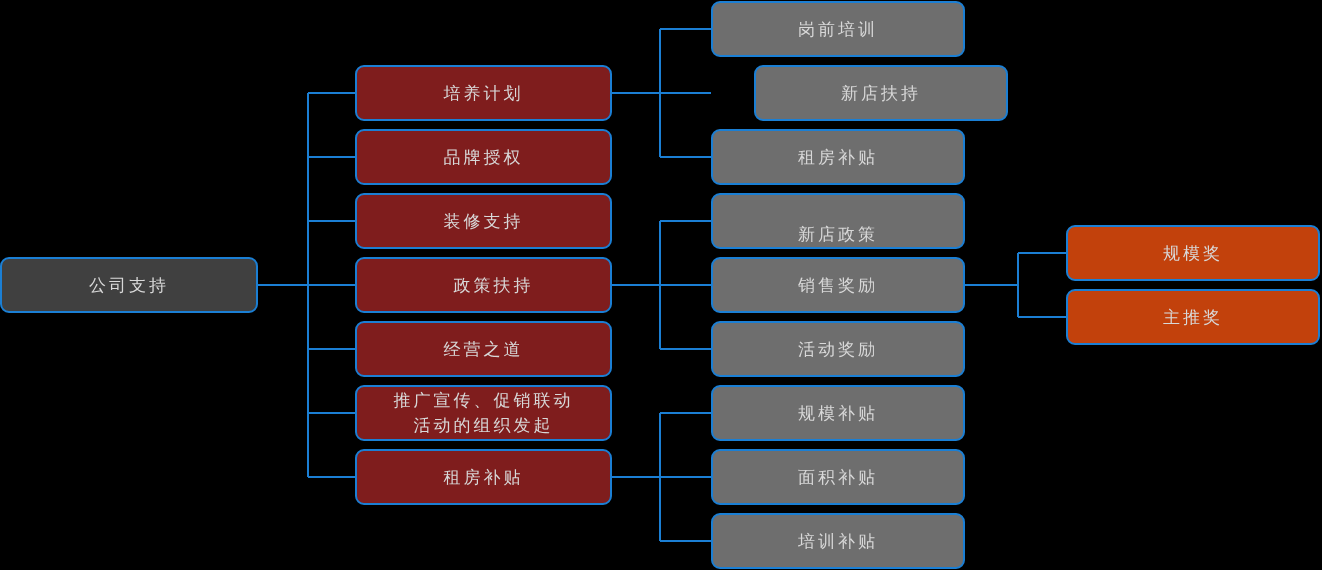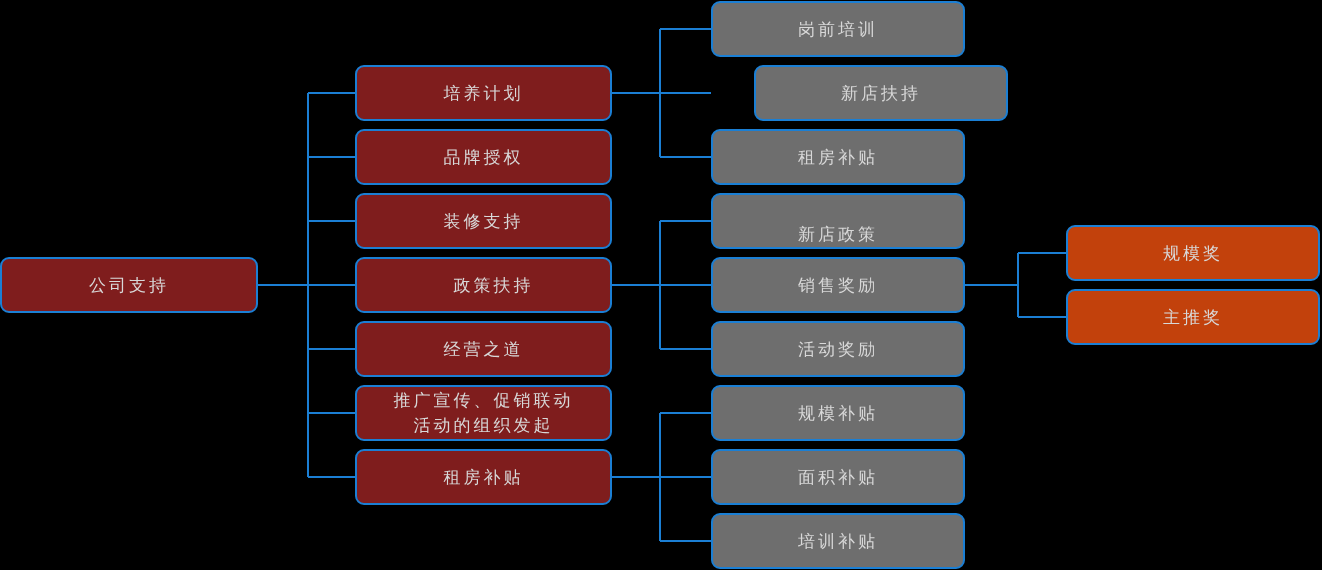--- a/index.html
+++ b/index.html
@@ -33,21 +33,21 @@
     align-items: center;
     justify-content: center;
     text-align: center;
     color: #d8d8d8;
     letter-spacing: 3px;
     font-size: 17px;
     line-height: 25px;
     white-space: pre-line;
     user-select: none;
   }
-  .node.level-0 { background: #7f1d1d; }
+  .node.level-0 { background: #404040; }
   .node.level-1 { background: #7f1d1d; }
   .node.level-2 { background: #6e6e6e; }
   .node.level-3 { background: #c2410c; }
   .node-label {
     display: block;
     width: 100%;
     padding: 0 6px;
     box-sizing: border-box;
   }
 </style>

